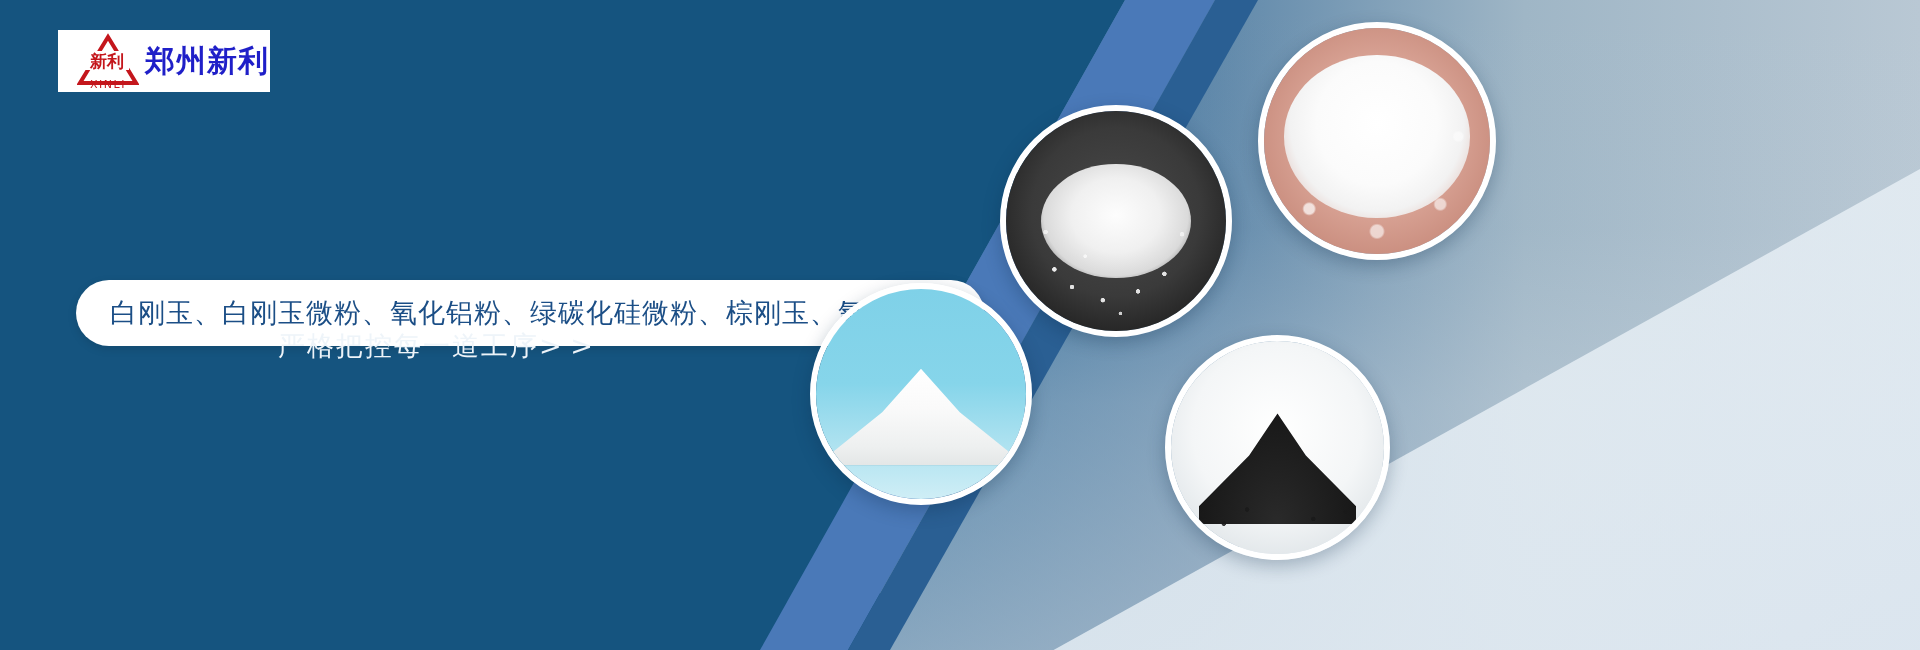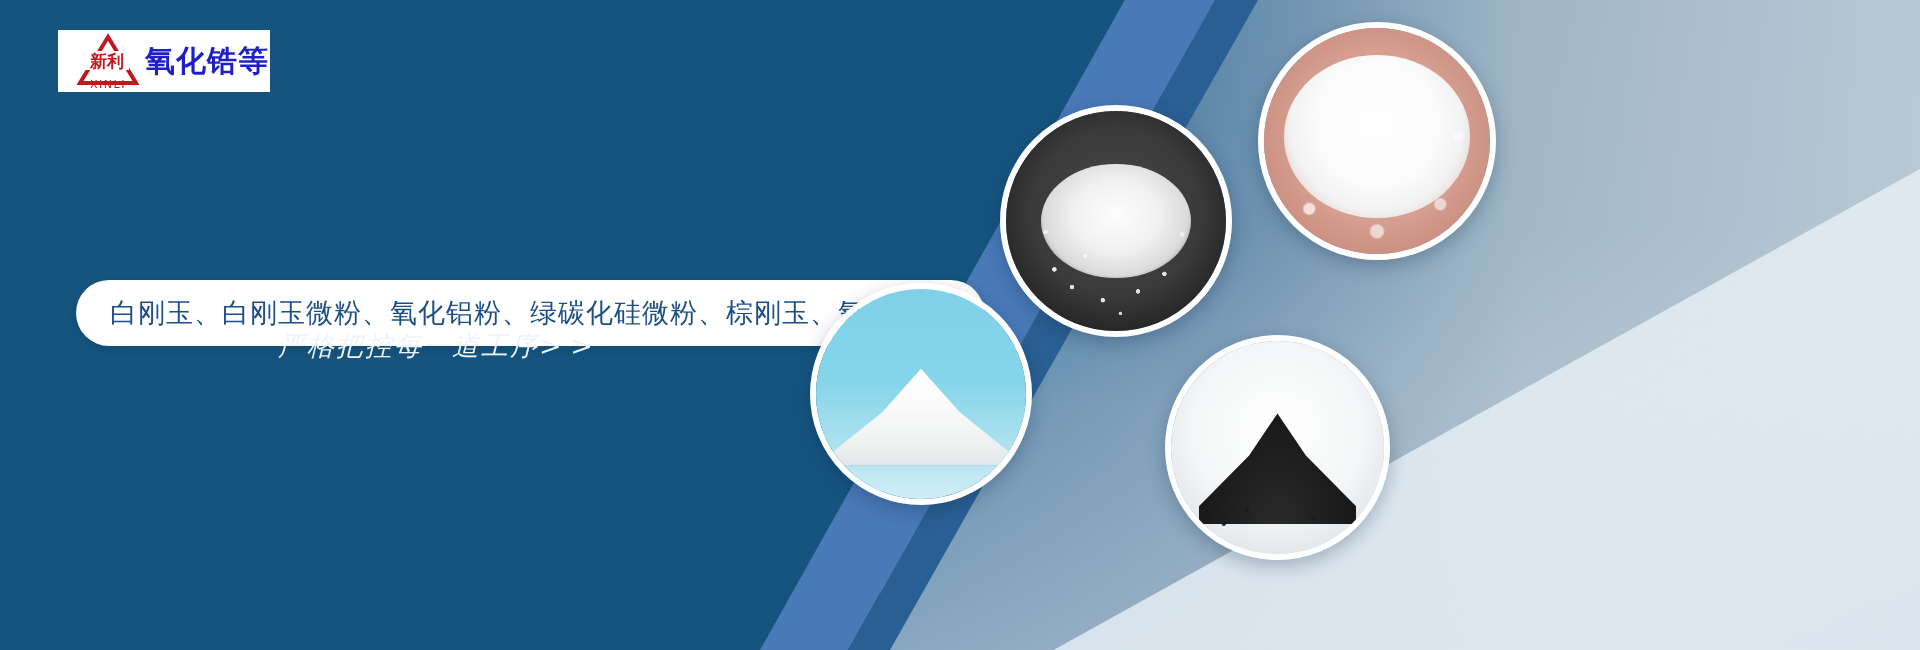--- a/index.html
+++ b/index.html
@@ -119,21 +119,20 @@
   }
 
   
   .tagline {
     position:absolute; left:278px; top:328px;
     color:#eef4f9;
     font-size:27px;
     letter-spacing:2px;
     white-space:nowrap;
     font-family:"DejaVu Sans","Liberation Sans",sans-serif;
-    font-style:italic;
   }
   .tagline .arrows { letter-spacing:0px; }
 
   
   .circle {
     position:absolute;
     border-radius:50%;
     overflow:hidden;
     border:6px solid #ffffff;
     box-shadow:0 6px 18px rgba(10,40,70,0.28);
@@ -236,21 +235,21 @@
 
   <div class="logo-box">
     <div class="logo-mark">
       <svg width="62" height="56" viewBox="0 0 62 56" xmlns="http://www.w3.org/2000/svg">
         <polygon points="31,4 59,50 3,50" fill="none" stroke="#c4161c" stroke-width="4"></polygon>
         <rect x="8" y="18" width="44" height="19" fill="#ffffff"></rect>
         <text x="30" y="34" font-family="DejaVu Sans, sans-serif" font-size="17" font-weight="bold" fill="#c4161c" text-anchor="middle">新利</text>
         <text x="31" y="55" font-family="DejaVu Sans, sans-serif" font-size="11" fill="#c4161c" text-anchor="middle" letter-spacing="1.5">XINLI</text>
       </svg>
     </div>
-    <div class="logo-text">氧化锆等</div>
+    <div class="logo-text">郑州新利</div>
   </div>
 
 
   <div class="pill">
     <span class="pill-text">白刚玉、白刚玉微粉、氧化铝粉、绿碳化硅微粉、棕刚玉、氧化锆等</span>
   </div>
 
   <div class="tagline">
     <span>严格把控每一道工序</span><span class="arrows">&gt; &gt;</span>
   </div>

